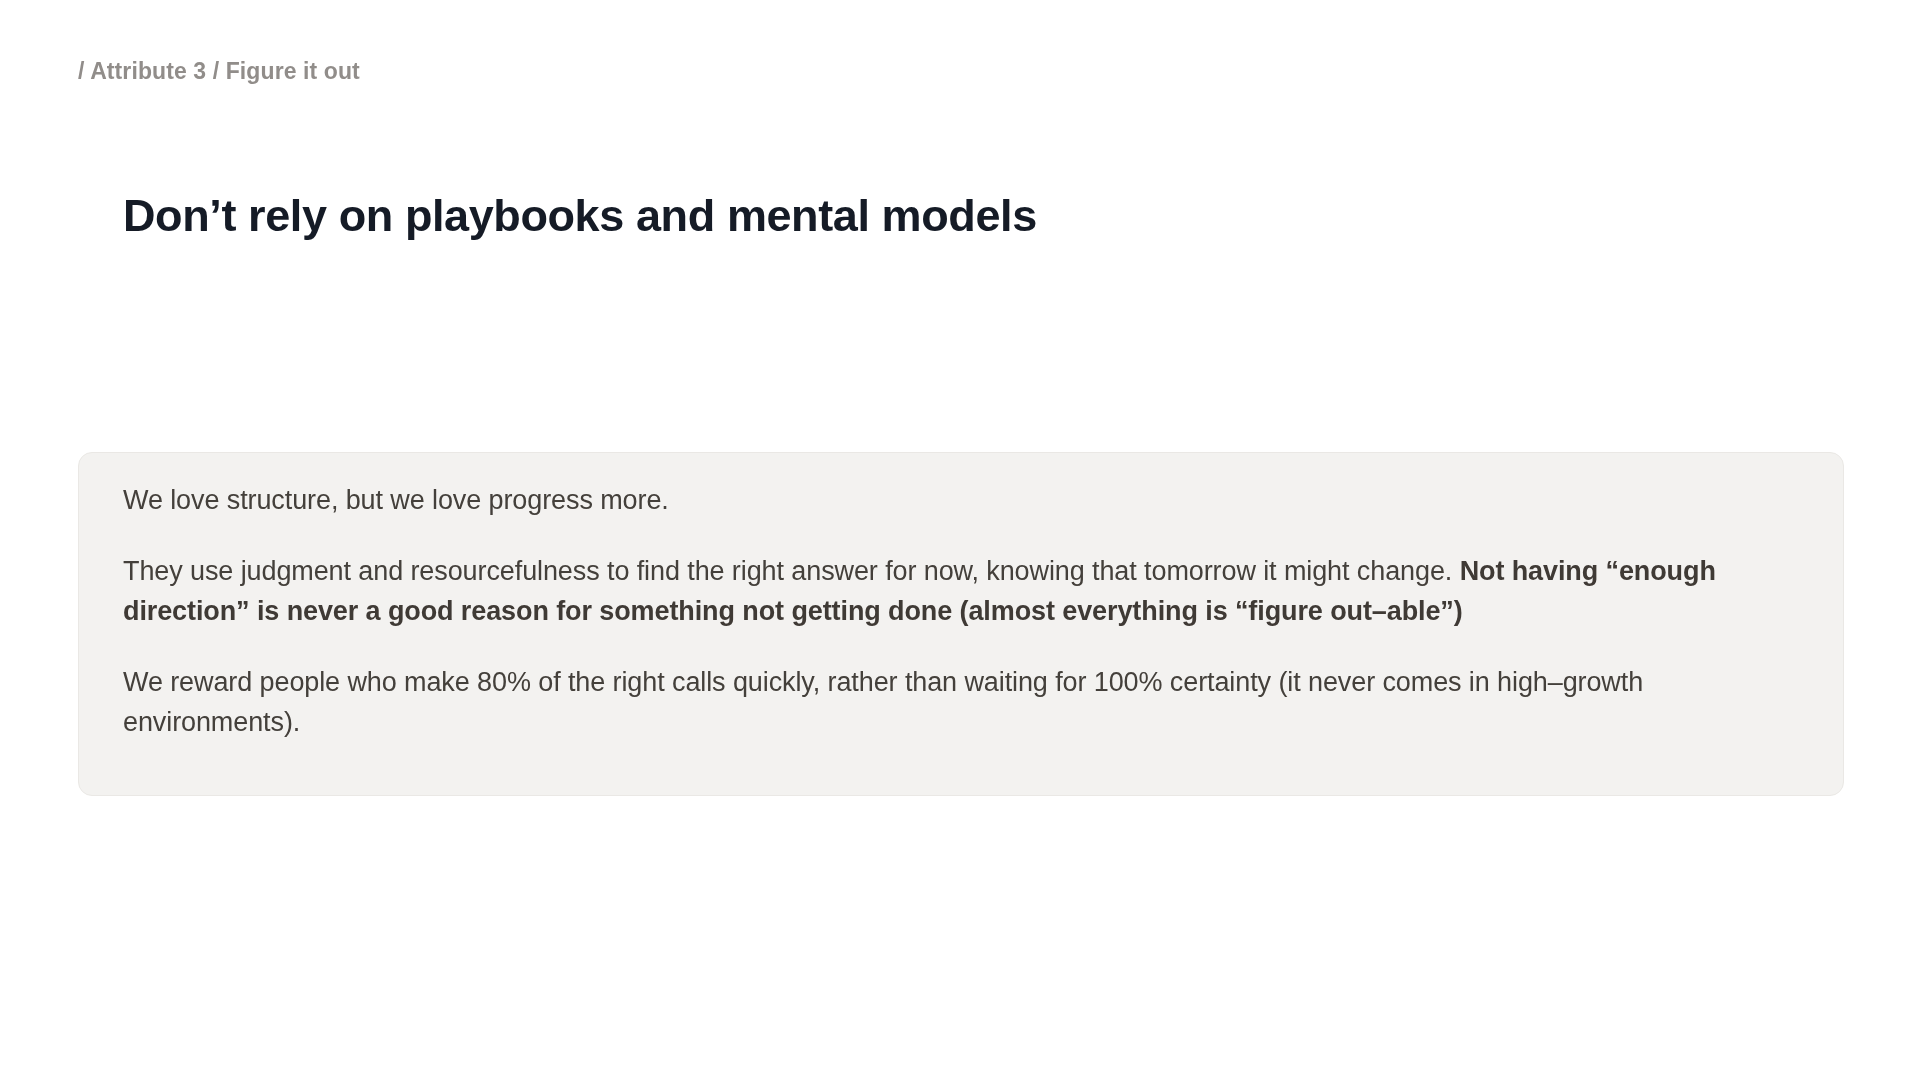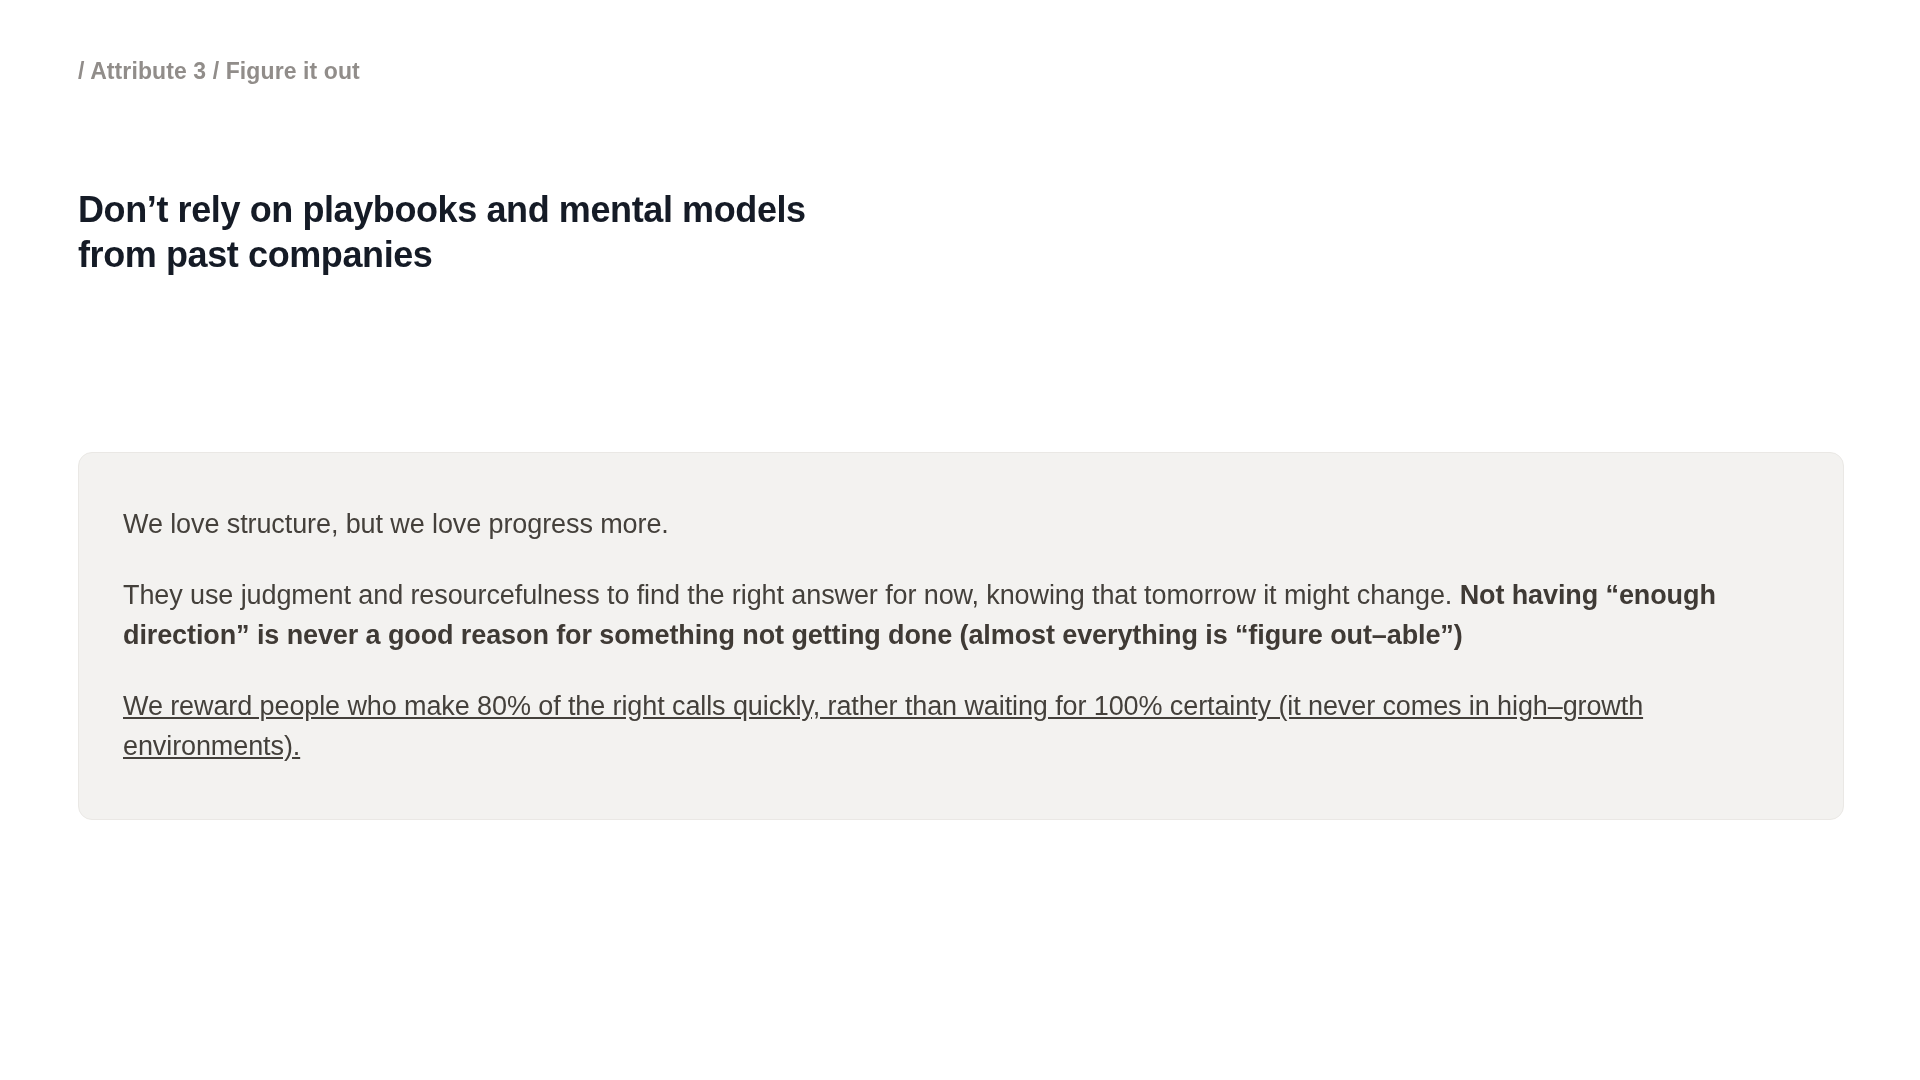--- a/index.html
+++ b/index.html
@@ -47,66 +47,66 @@
     line-height: 0.96;
     font-weight: 700;
     color: #F23B52;
     letter-spacing: -3px;
     margin-top: -24px;
     width: 256px;
     flex: 0 0 256px;
   }
 
   .title {
-    font-size: 36px;
+    font-size: 45px;
     line-height: 1.24;
     font-weight: 700;
     color: #151B26;
     letter-spacing: -0.4px;
     max-width: 1180px;
+    margin-left: 45px;
   }
   .title .tline { display: block; }
 
   
   .card {
     position: absolute;
     left: 78px;
     top: 452px;
     width: 1766px;
     background: #F3F2F0;
     border: 1px solid #EAE8E5;
     border-radius: 14px;
-    padding: 52px 44px 40px 44px;
+    padding: 28px 44px 40px 44px;
   }
 
   .para {
     font-size: 27px;
     line-height: 1.48;
     color: #44403B;
     letter-spacing: -0.1px;
     margin-bottom: 31px;
   }
-  .para:last-child { margin-bottom: 12px; text-decoration: underline; }
+  .para:last-child { margin-bottom: 12px; }
 
   .para b, .para .strong {
     font-weight: 700;
     color: #3F3A35;
   }
 </style>
 </head>
 <body>
 
 <div class="slide">
 
   <div class="breadcrumb">/ Attribute 3 / Figure it out</div>
 
   <div class="headline-row">
     <h1 class="title">
       <span class="tline">Don’t rely on playbooks and mental models</span>
-      <span class="tline">from past companies</span>
     </h1>
   </div>
 
   <div class="card">
 
     <p class="para">We love structure, but we love progress more.</p>
 
 
 
     <p class="para"><span>They use judgment and resourcefulness to find the right answer for now, knowing that tomorrow it might change. </span><span class="strong">Not having “enough direction” is never a good reason for something not getting done (almost everything is “figure out–able”)</span></p>

